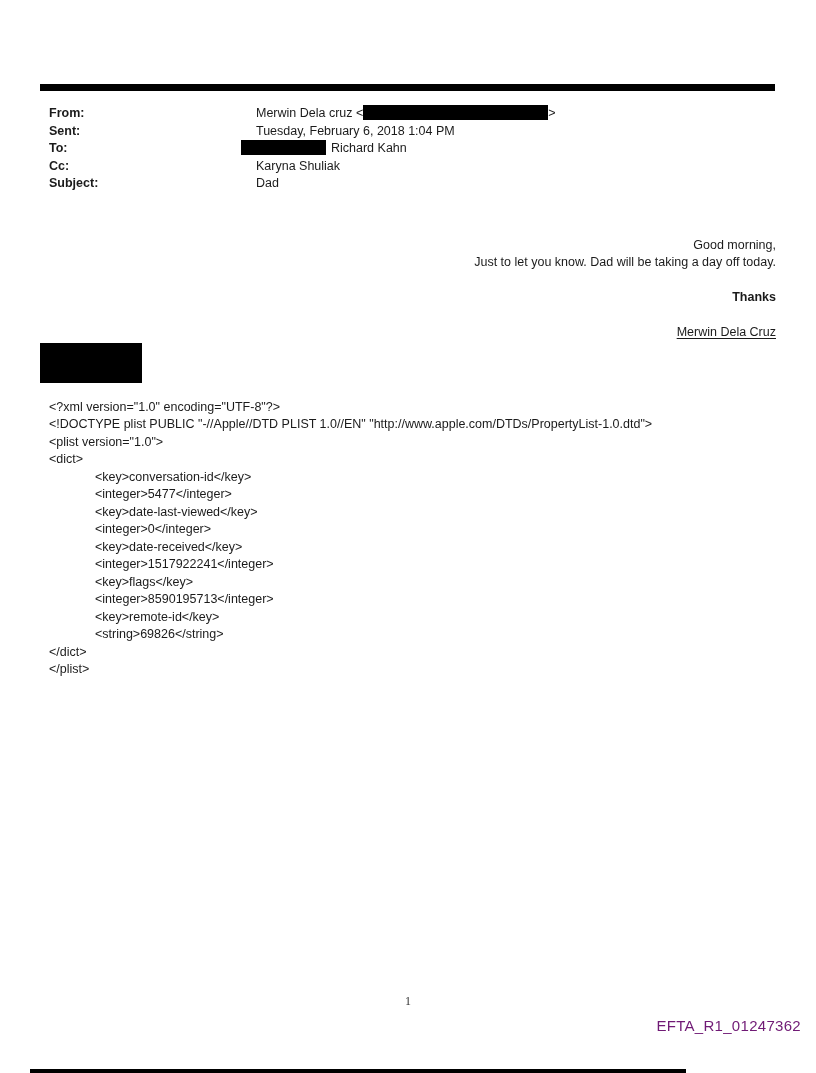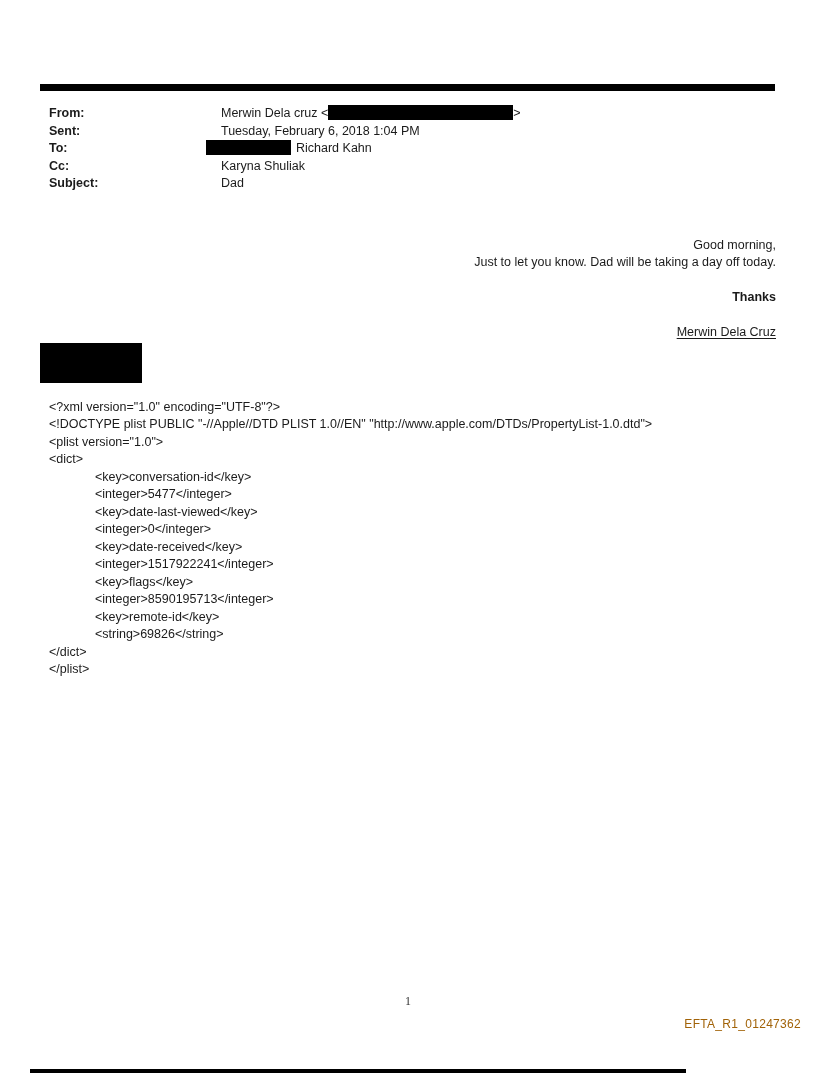--- a/index.html
+++ b/index.html
@@ -18,21 +18,21 @@
   .top-rule {
     margin-top: 84px;
     margin-left: -9px;
     width: 735px;
     height: 7px;
     background: #000000;
   }
 
   .email-header { margin-top: 14px; }
   .hrow { line-height: 17.5px; white-space: nowrap; }
-  .hlabel { display: inline-block; width: 172px; font-weight: bold; }
+  .hlabel { display: inline-block; width: 207px; font-weight: bold; }
   .hvalue { }
 
   .redaction-inline {
     display: inline-block;
     background: #000000;
     height: 15px;
     vertical-align: text-bottom;
   }
   .red-from { width: 185px; }
   .red-to { width: 85px; margin-left: -15px; margin-right: 5px; }
@@ -61,23 +61,23 @@
     text-align: center;
     font-family: "Liberation Serif", serif;
     font-size: 12px;
     color: #333333;
   }
 
   .bates {
     position: absolute;
     top: 1017px;
     right: 15px;
-    font-size: 12px;
+    font-size: 15px;
     letter-spacing: 0.3px;
-    color: #a16207;
+    color: #701a75;
   }
 
   .bottom-bar {
     position: absolute;
     top: 1069px;
     left: 30px;
     width: 656px;
     height: 4px;
     background: #000000;
   }

